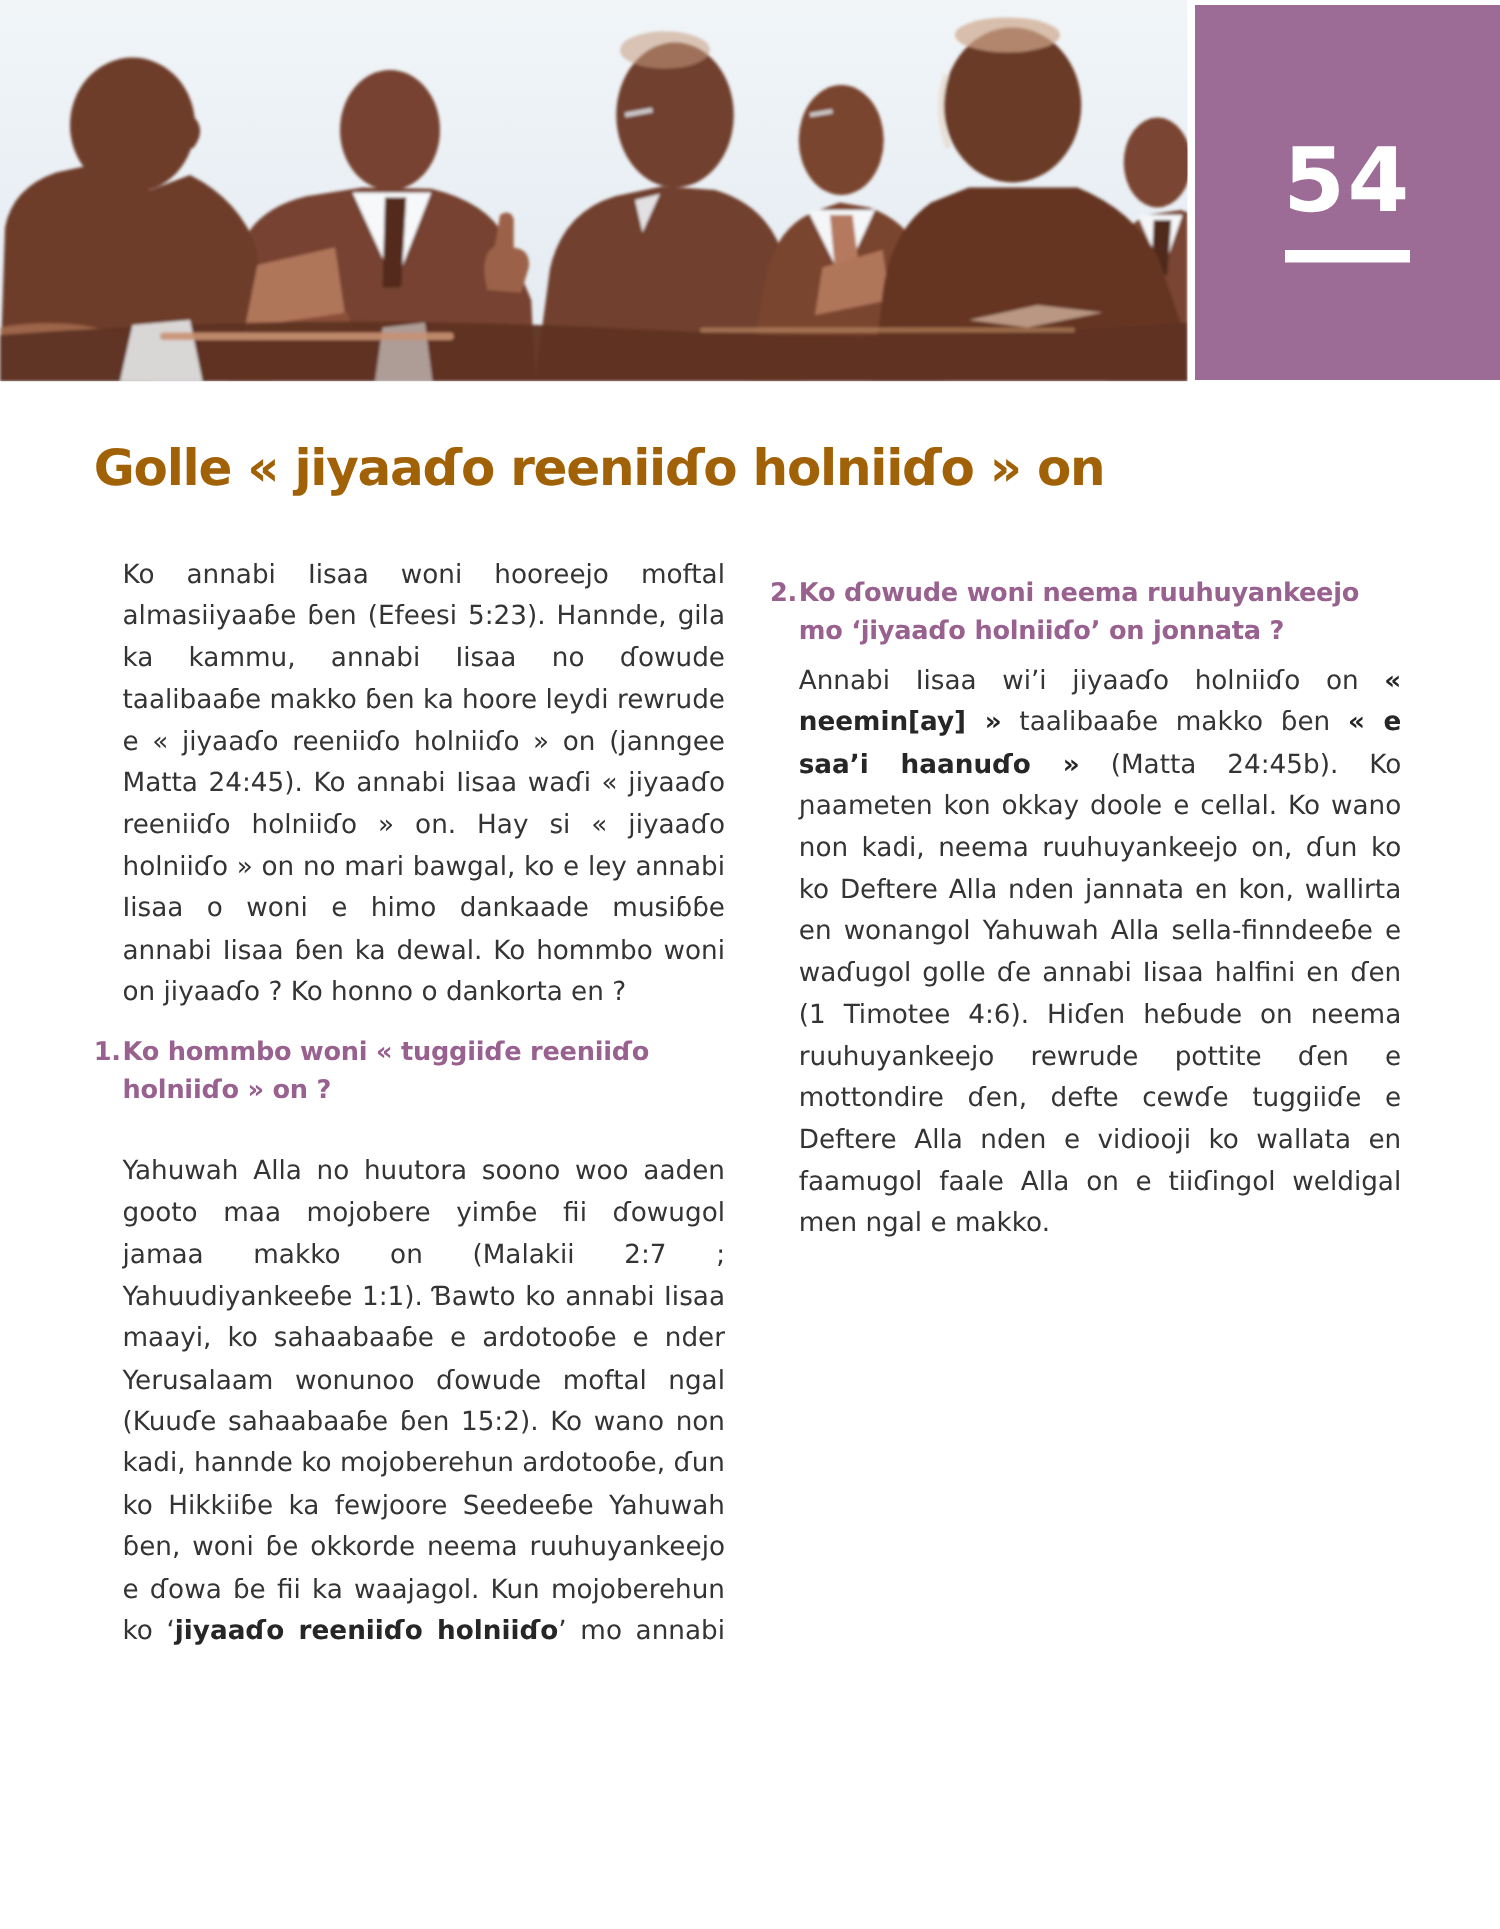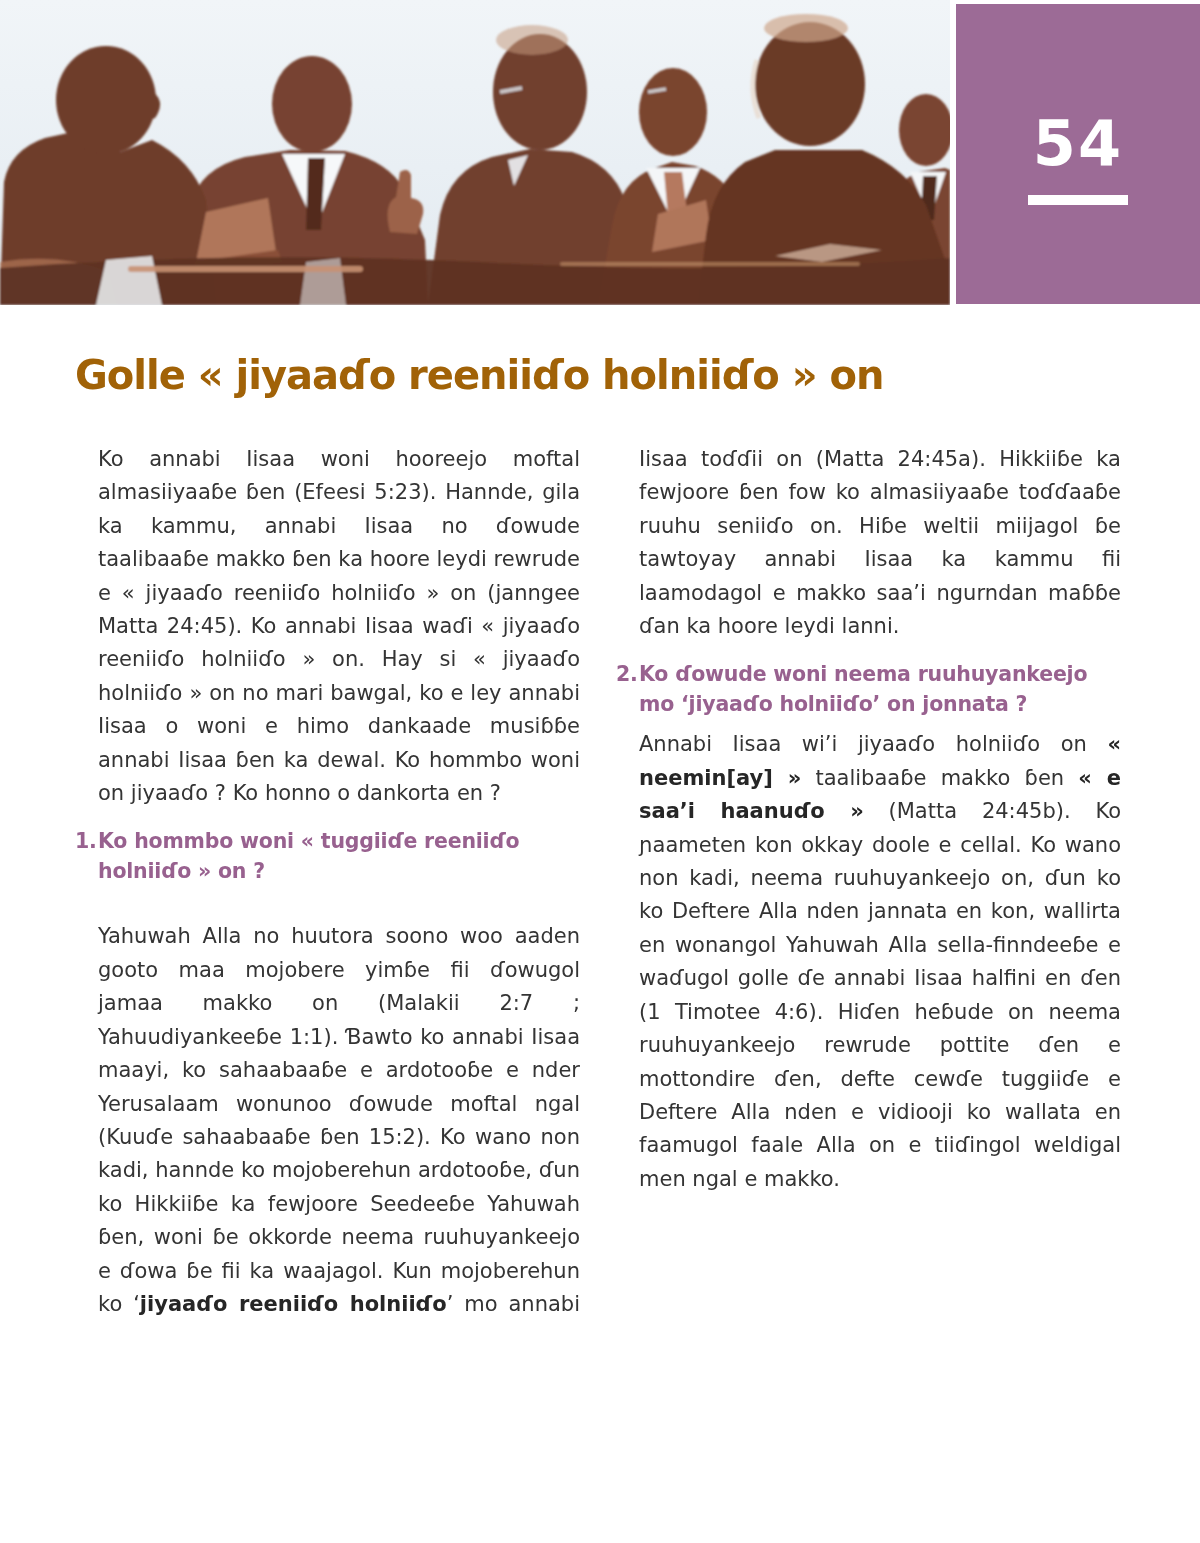--- a/index.html
+++ b/index.html
@@ -14,21 +14,21 @@
   .photo {
     position:absolute; left:0; top:0; width:950px; height:305px; overflow:hidden;
     background:linear-gradient(180deg,#f1f5f8 0%, #e9eff4 55%, #e2eaf0 100%);
   }
   .photo svg { display:block; width:950px; height:305px; }
   .issue-box {
     position:absolute; left:956px; top:4px; width:244px; height:300px;
     display:flex; flex-direction:column; align-items:center; justify-content:center;
   }
   .issue-number {
-    color:#ffffff; font-weight:bold; font-size:62px; line-height:1;
+    color:#ffffff; font-weight:bold; font-size:71px; line-height:1;
     letter-spacing:2px; margin-top:10px;
   }
   .issue-underline { width:100px; height:10px; background:#ffffff; margin-top:20px; }
   
   .title {
     position:absolute; left:75px; top:352px; width:1060px;
     font-size:40px; font-weight:bold; color:#a16207; letter-spacing:-1px;
     line-height:1.15;
   }
   
@@ -125,21 +125,20 @@
   <div class="content">
     <div class="col">
         <p class="para"><span>Ko annabi Iisaa woni hooreejo moftal almasiiyaaɓe ɓen (Efeesi 5:23). Hannde, gila ka kammu, annabi Iisaa no ɗowude taalibaaɓe makko ɓen ka hoore leydi rewrude e « jiyaaɗo reeniiɗo holniiɗo » on (janngee Matta 24:45). Ko annabi Iisaa waɗi « jiyaaɗo reeniiɗo holniiɗo » on. Hay si « jiyaaɗo holniiɗo » on no mari bawgal, ko e ley annabi Iisaa o woni e himo dankaade musiɓɓe annabi Iisaa ɓen ka dewal. Ko hommbo woni on jiyaaɗo ? Ko honno o dankorta en ?</span></p>
         <div class="sec-heading" style="color: rgb(152, 97, 143);">
           <span class="sec-num">1.</span>
           <span class="sec-text">Ko hommbo woni « tuggiiɗe reeniiɗo holniiɗo » on ?</span>
         </div>
         <p class="para cont"><span>Yahuwah Alla no huutora soono woo aaden gooto maa mojobere yimɓe fii ɗowugol jamaa makko on (Malakii 2:7 ; Yahuudiyankeeɓe 1:1). Ɓawto ko annabi Iisaa maayi, ko sahaabaaɓe e ardotooɓe e nder Yerusalaam wonunoo ɗowude moftal ngal (Kuuɗe sahaabaaɓe ɓen 15:2). Ko wano non kadi, hannde ko mojoberehun ardotooɓe, ɗun ko Hikkiiɓe ka fewjoore Seedeeɓe Yahuwah ɓen, woni ɓe okkorde neema ruuhuyankeejo e ɗowa ɓe fii ka waajagol. Kun mojoberehun ko ‘</span><b>jiyaaɗo reeniiɗo holniiɗo</b><span>’ mo annabi</span></p>
       </div>
     <div class="col">
-        <p class="para"><span>Iisaa toɗɗii on (Matta 24:45a). Hikkiiɓe ka fewjoore ɓen fow ko almasiiyaaɓe toɗɗaaɓe ruuhu seniiɗo on. Hiɓe weltii miijagol ɓe tawtoyay annabi Iisaa ka kammu fii laamodagol e makko saa’i ngurndan maɓɓe ɗan ka hoore leydi lanni.</span></p>
         <div class="sec-heading" style="color: rgb(152, 97, 143);">
           <span class="sec-num">2.</span>
           <span class="sec-text">Ko ɗowude woni neema ruuhuyankeejo mo ‘jiyaaɗo holniiɗo’ on jonnata ?</span>
         </div>
         <p class="para"><span>Annabi Iisaa wi’i jiyaaɗo holniiɗo on </span><b>« neemin[ay] »</b><span> taalibaaɓe makko ɓen </span><b>« e saa’i haanuɗo »</b><span> (Matta 24:45b). Ko ɲaameten kon okkay doole e cellal. Ko wano non kadi, neema ruuhuyankeejo on, ɗun ko ko Deftere Alla nden jannata en kon, wallirta en wonangol Yahuwah Alla sella-finndeeɓe e waɗugol golle ɗe annabi Iisaa halfini en ɗen (1 Timotee 4:6). Hiɗen heɓude on neema ruuhuyankeejo rewrude pottite ɗen e mottondire ɗen, defte cewɗe tuggiiɗe e Deftere Alla nden e vidiooji ko wallata en faamugol faale Alla on e tiiɗingol weldigal men ngal e makko.</span></p>
       </div>
   </div>
 
 </div>
 

